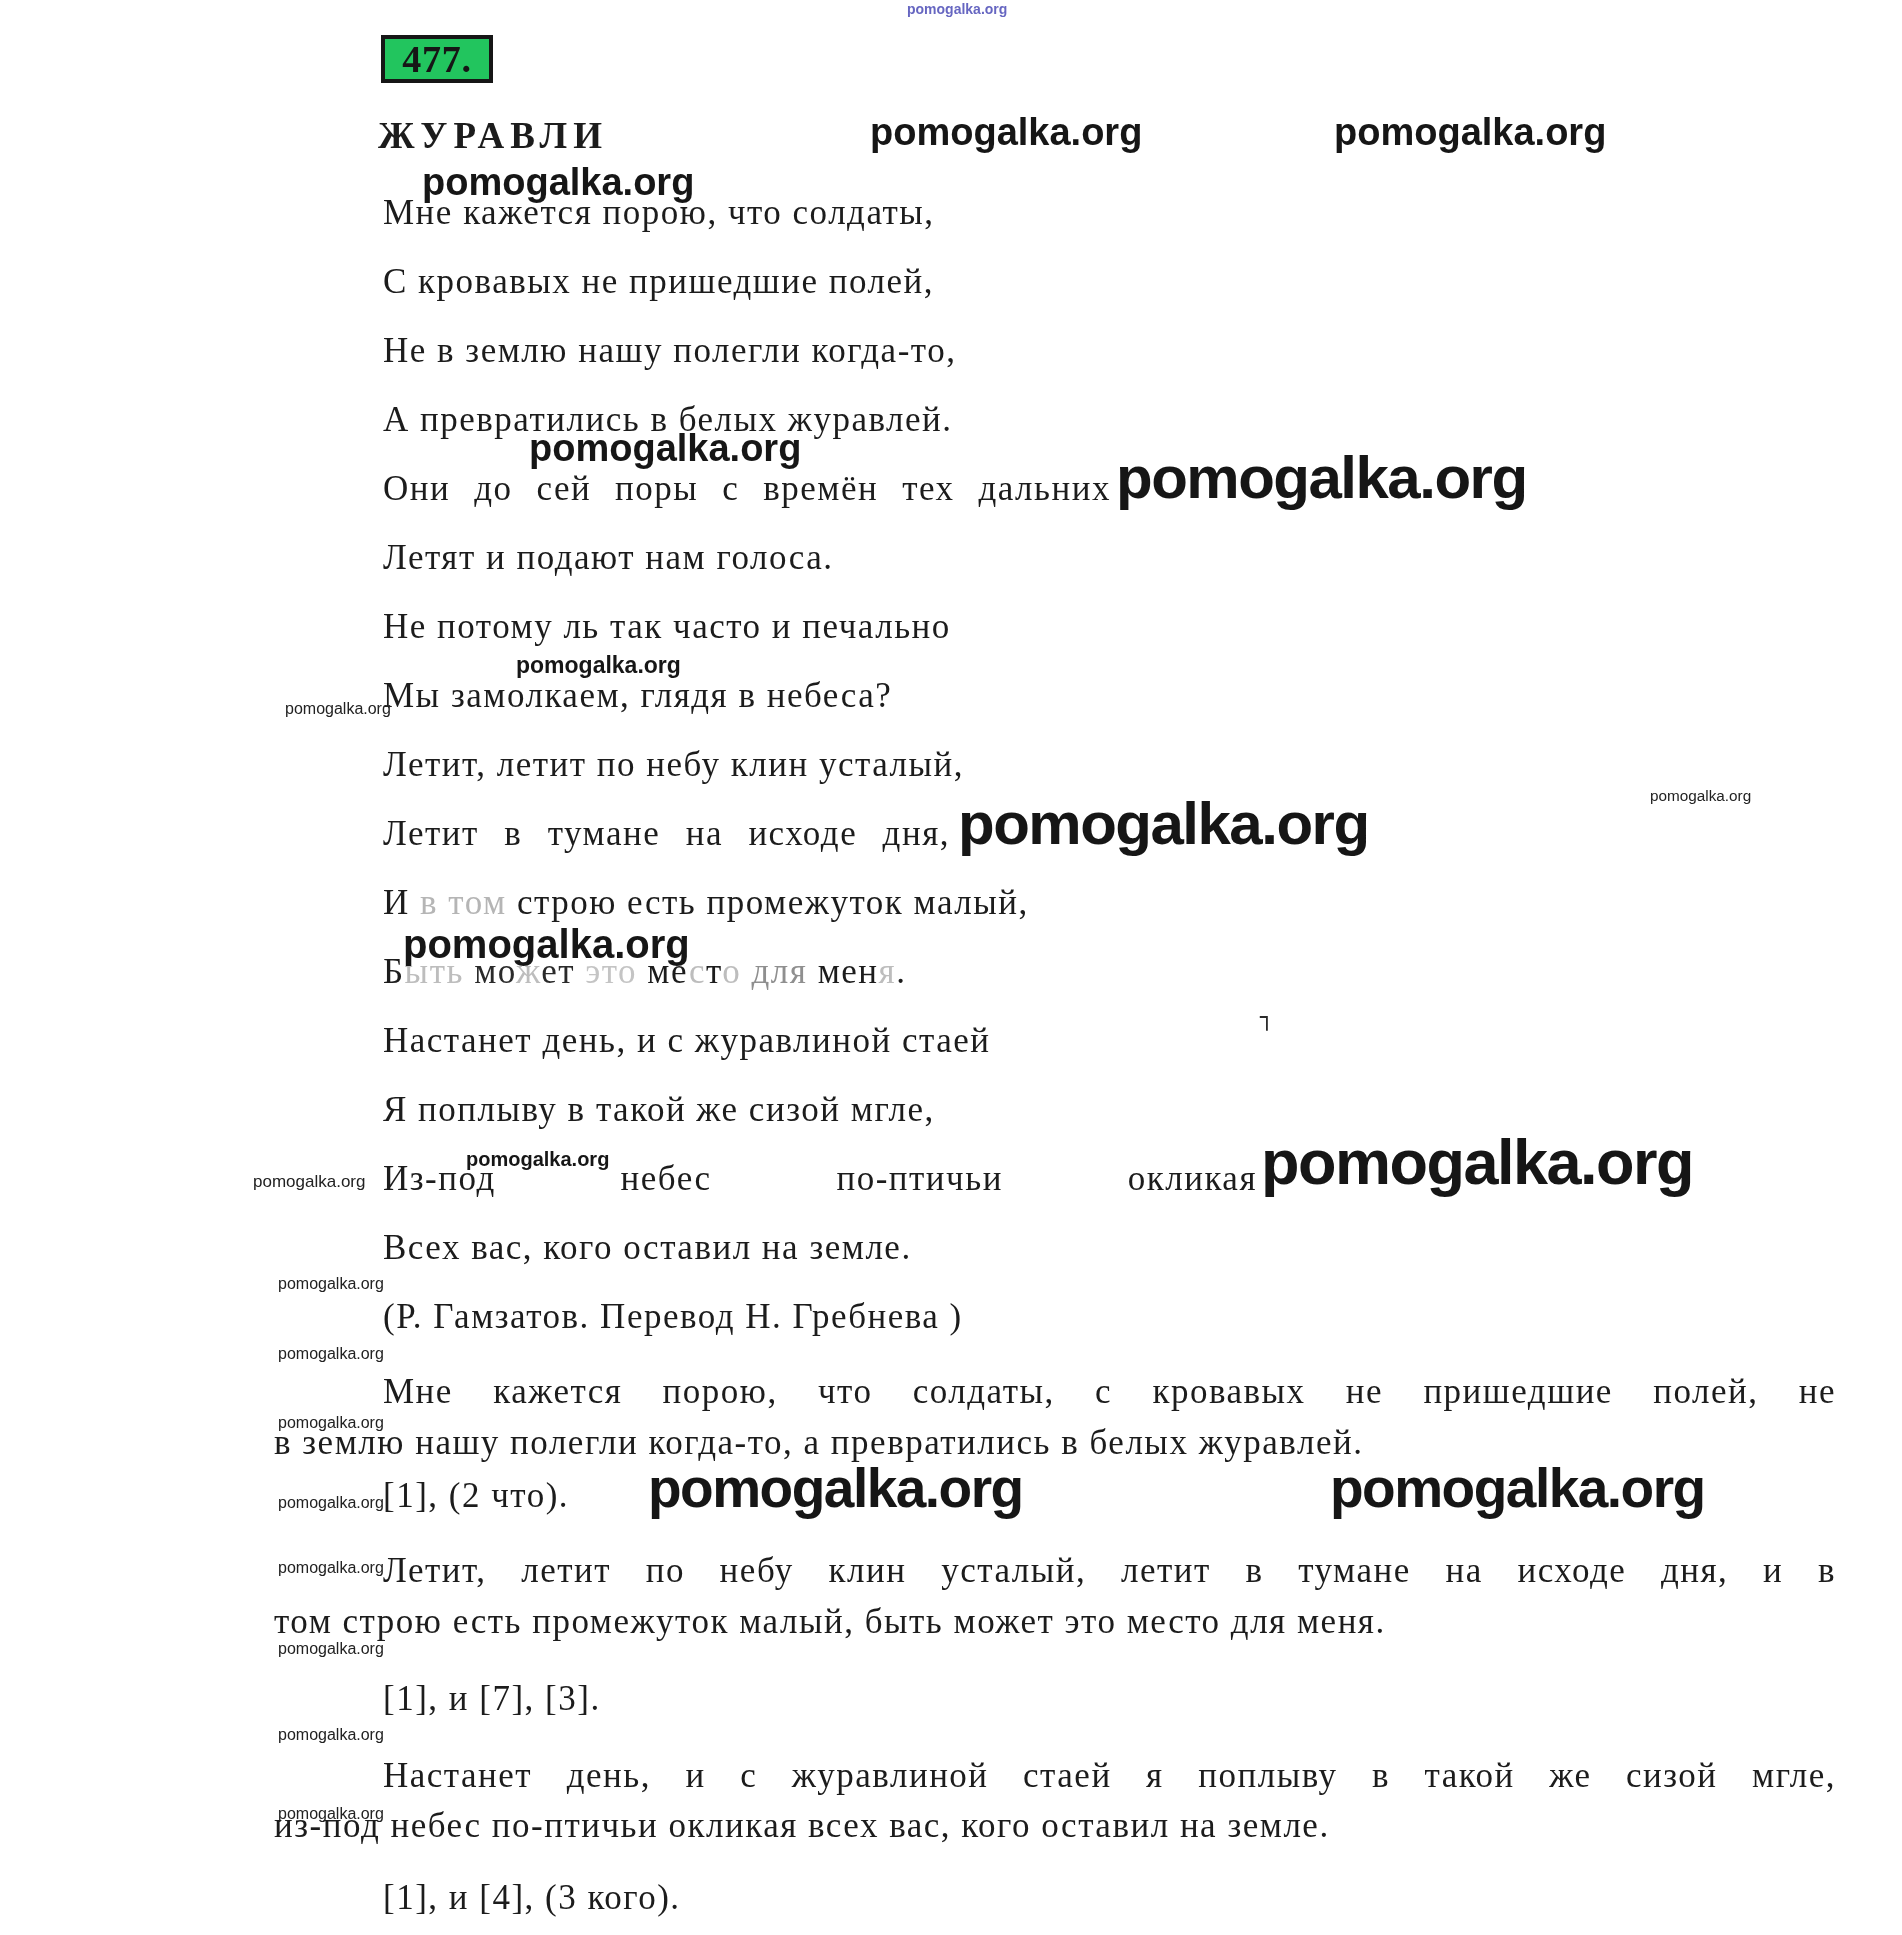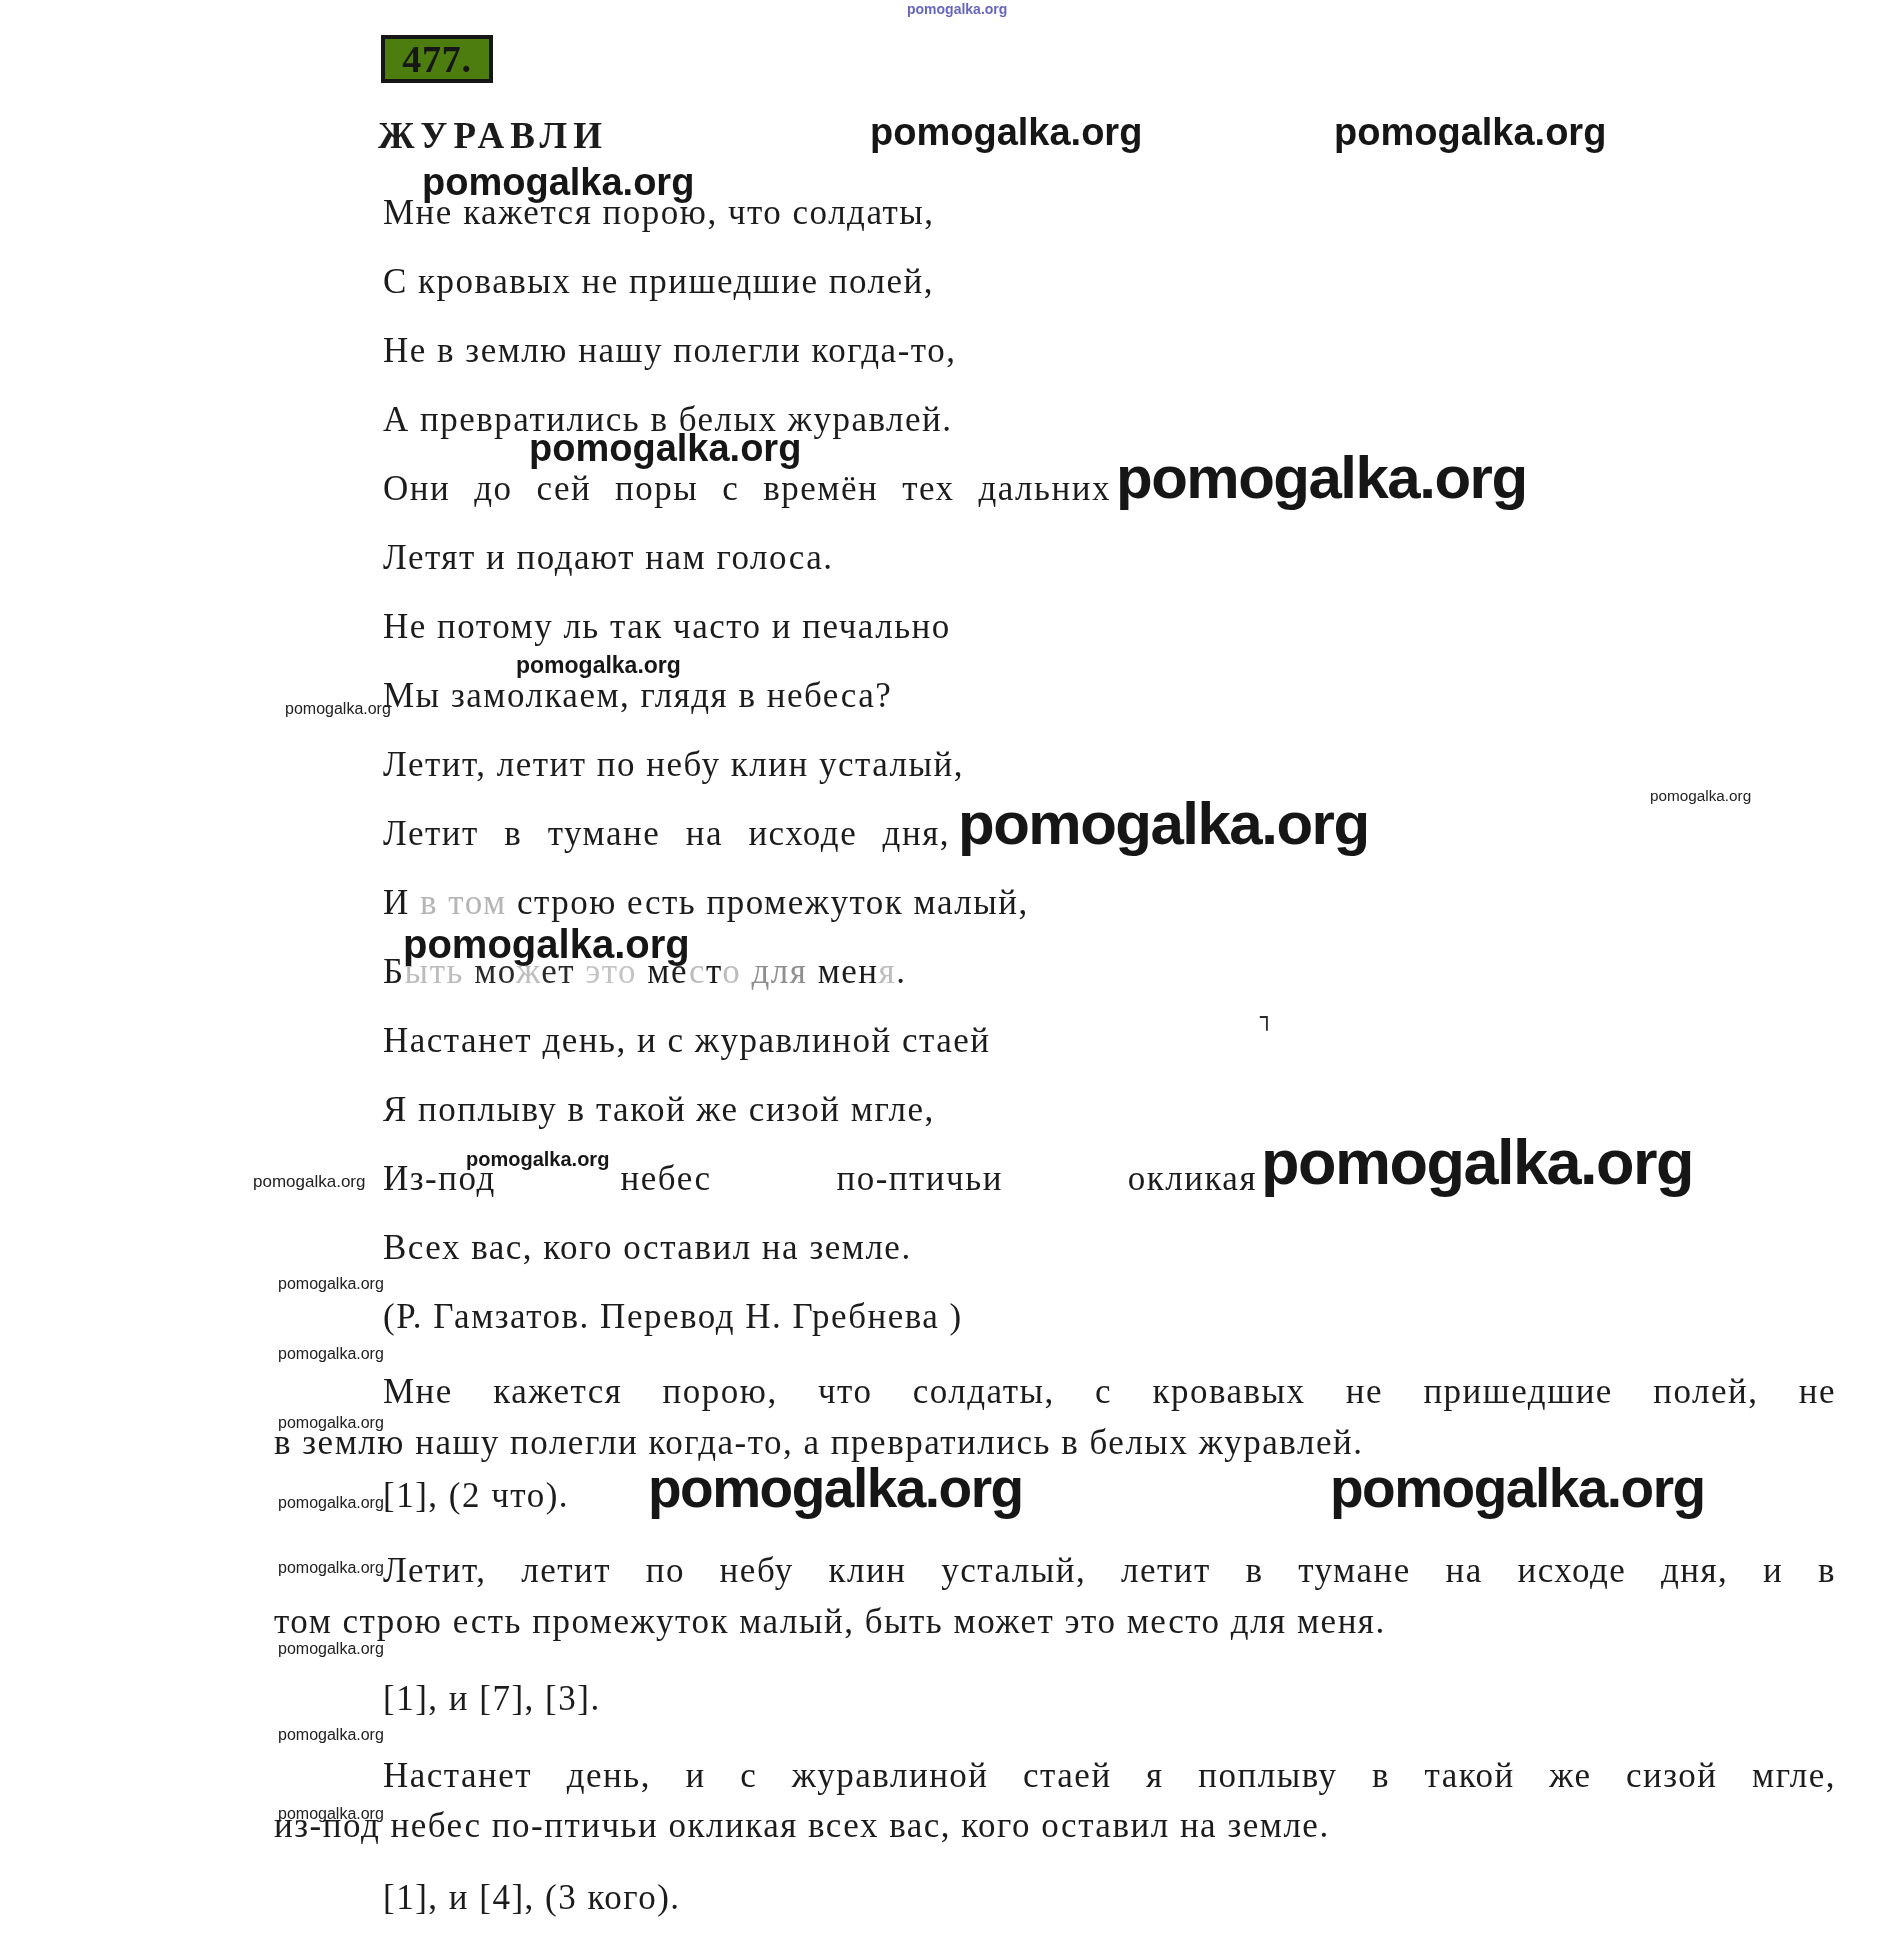--- a/index.html
+++ b/index.html
@@ -8,21 +8,21 @@
   
   .t{position:absolute;font-family:"Liberation Serif",serif;font-size:35px;color:#1c1c1c;
      letter-spacing:1.5px;white-space:nowrap;line-height:1.15;}
   .just{white-space:normal;text-align:justify;text-align-last:justify;line-height:1.15;}
   
   .wm{position:absolute;font-family:"Liberation Sans",sans-serif;font-weight:700;color:#161616;
       white-space:nowrap;line-height:1;}
   .wm-reg{font-weight:400;color:#222;}
   .wm-blue{color:#4040b2;opacity:.8;}
   .num-box{position:absolute;left:381px;top:35px;width:104px;height:40px;border:4.6px solid #161616;
-           display:flex;align-items:center;justify-content:center;background:#4d7c0f;}
+           display:flex;align-items:center;justify-content:center;background:#22c55e;}
   .num-box span{font-family:"Liberation Serif",serif;font-weight:700;font-size:38px;color:#161616;
                 letter-spacing:0.8px;}
   .title{position:absolute;left:378px;top:115px;font-size:37px;letter-spacing:6.1px;font-weight:700;}
   .mark{position:absolute;font-size:23px;color:#2a2a2a;font-family:"DejaVu Sans",sans-serif;}
 </style>
 </head>
 <body>
 
 <div class="page">
 

